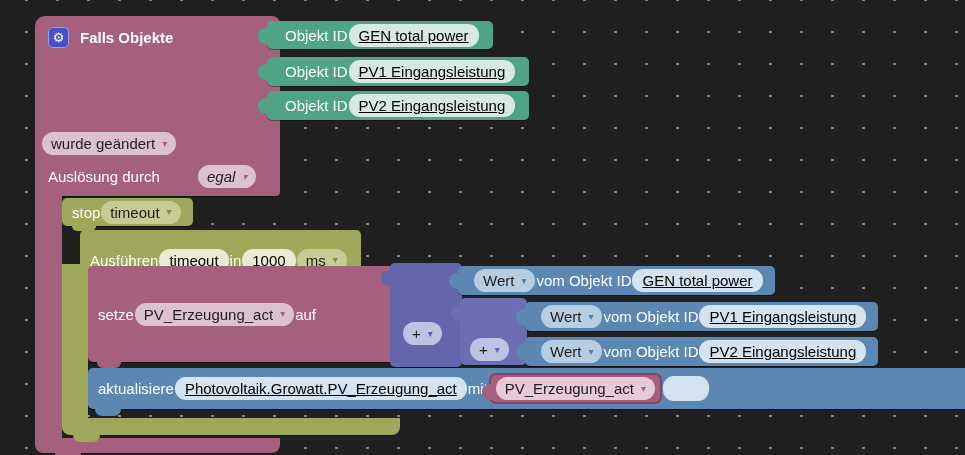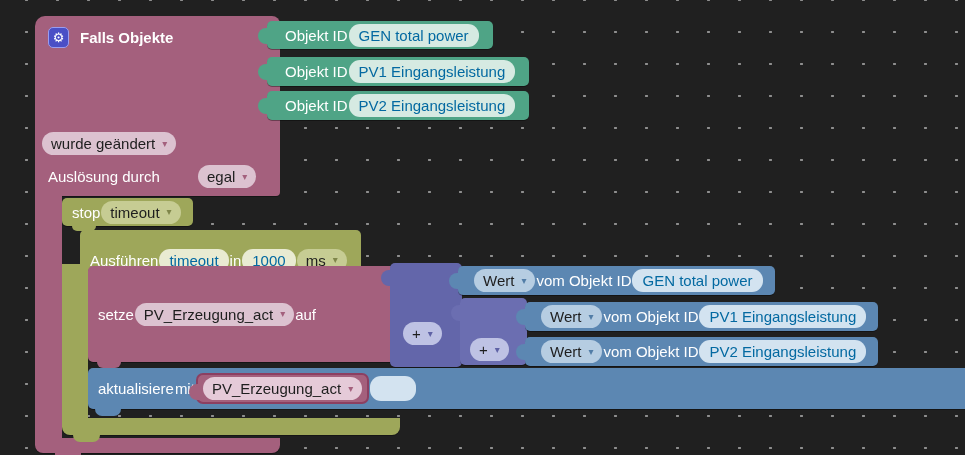--- a/index.html
+++ b/index.html
@@ -16,21 +16,21 @@
   .pink{background:#a4607d}
   .teal{background:#4fa486}
   .olive{background:#9ea75a}
   .indigo{background:#6366aa}
   .indigo2{background:#6b6eb1}
   .blue{background:#5c87b2}
   .lbl{color:#fff}
   .dd{display:inline-flex;align-items:center;gap:7px;border-radius:12px;
       padding:3px 9px;color:#1e1e1e;line-height:17px;cursor:pointer;}
   .tri{font-size:10px;line-height:10px;}
-  .field{border-radius:11px;padding:3px 10px;color:#0369a1;line-height:17px;}
+  .field{border-radius:11px;padding:3px 10px;color:#000000;line-height:17px;text-decoration:underline;}
   .dd-pink{background:#dcc2d0}.dd-pink .tri{color:#a4607d}
   .dd-olive{background:#c6cc93}.dd-olive .tri{color:#7f864a}
   .dd-indigo{background:#bec2e4}.dd-indigo .tri{color:#5f62a5}
   .dd-blue{background:#b6cde2}.dd-blue .tri{color:#527da7}
   .f-teal{background:#d6eae2}
   .f-olive{background:#e9ebd2}
   .f-blue{background:#d3e3f0}
   
   .ltab::before{content:"";position:absolute;left:-9px;top:7px;width:10px;height:16px;
       border-radius:8px 0 0 8px;background:inherit;}
@@ -49,21 +49,21 @@
 <div class="part pink" style="left:35px;top:16px;width:245px;height:180px;border-radius:10px 8px 4px 0;">
   <div class="gear">
     <span>⚙</span>
   </div>
   <span style="position:absolute;left:45px;top:13px;font-weight:bold;" class="lbl">Falls Objekte</span>
   <span class="dd dd-pink" style="position:absolute;left:7px;top:116px;">
     <span>wurde geändert</span>
     <span class="tri">▾</span>
   </span>
   <span class="lbl" style="position:absolute;left:13px;top:152px;">Auslösung durch</span>
-  <span class="dd dd-pink" style="position:absolute;left:163px;top:149px;">
+  <span class="dd dd-pink" style="position:absolute;left:163px;top:149px;font-style:italic;">
     <span>egal</span>
     <span class="tri">▾</span>
   </span>
 </div>
 <div class="part pink" style="left:35px;top:196px;width:27px;height:242px;"></div>
 <div class="part pink" style="left:35px;top:438px;width:245px;height:15px;border-radius:0 0 8px 8px;"></div>
 <div class="tab pink" style="left:55px;top:452px;width:26px;height:3px;"></div>
 
 <div class="blk teal ltab" style="left:267px;top:21px;height:28px;padding:0 14px 0 18px;">
   <span class="lbl">Objekt ID</span>
@@ -144,20 +144,21 @@
   <span class="dd dd-blue">
     <span>Wert</span>
     <span class="tri">▾</span>
   </span>
   <span class="lbl">vom Objekt ID</span>
   <span class="field f-blue">PV2 Eingangsleistung</span>
 </div>
 
 <div class="blk blue" style="left:88px;top:368px;width:882px;height:41px;padding-left:10px;box-sizing:border-box;border-radius:5px 0 0 5px;">
   <span class="lbl">aktualisiere</span>
+  <span class="field f-blue">Photovoltaik.Growatt.PV_Erzeugung_act</span>
   <span class="lbl">mit</span>
   <span class="varblock">
     <span class="dd" style="background:#e5cad8;">
       <span>PV_Erzeugung_act</span>
       <span class="tri" style="color:#a4607d;">▾</span>
     </span>
   </span>
   <span class="field f-blue" style="width:26px;height:19px;"></span>
 </div>
 <div class="tab blue" style="left:95px;top:409px;width:26px;height:7px;border-radius:0 0 7px 7px;"></div>

